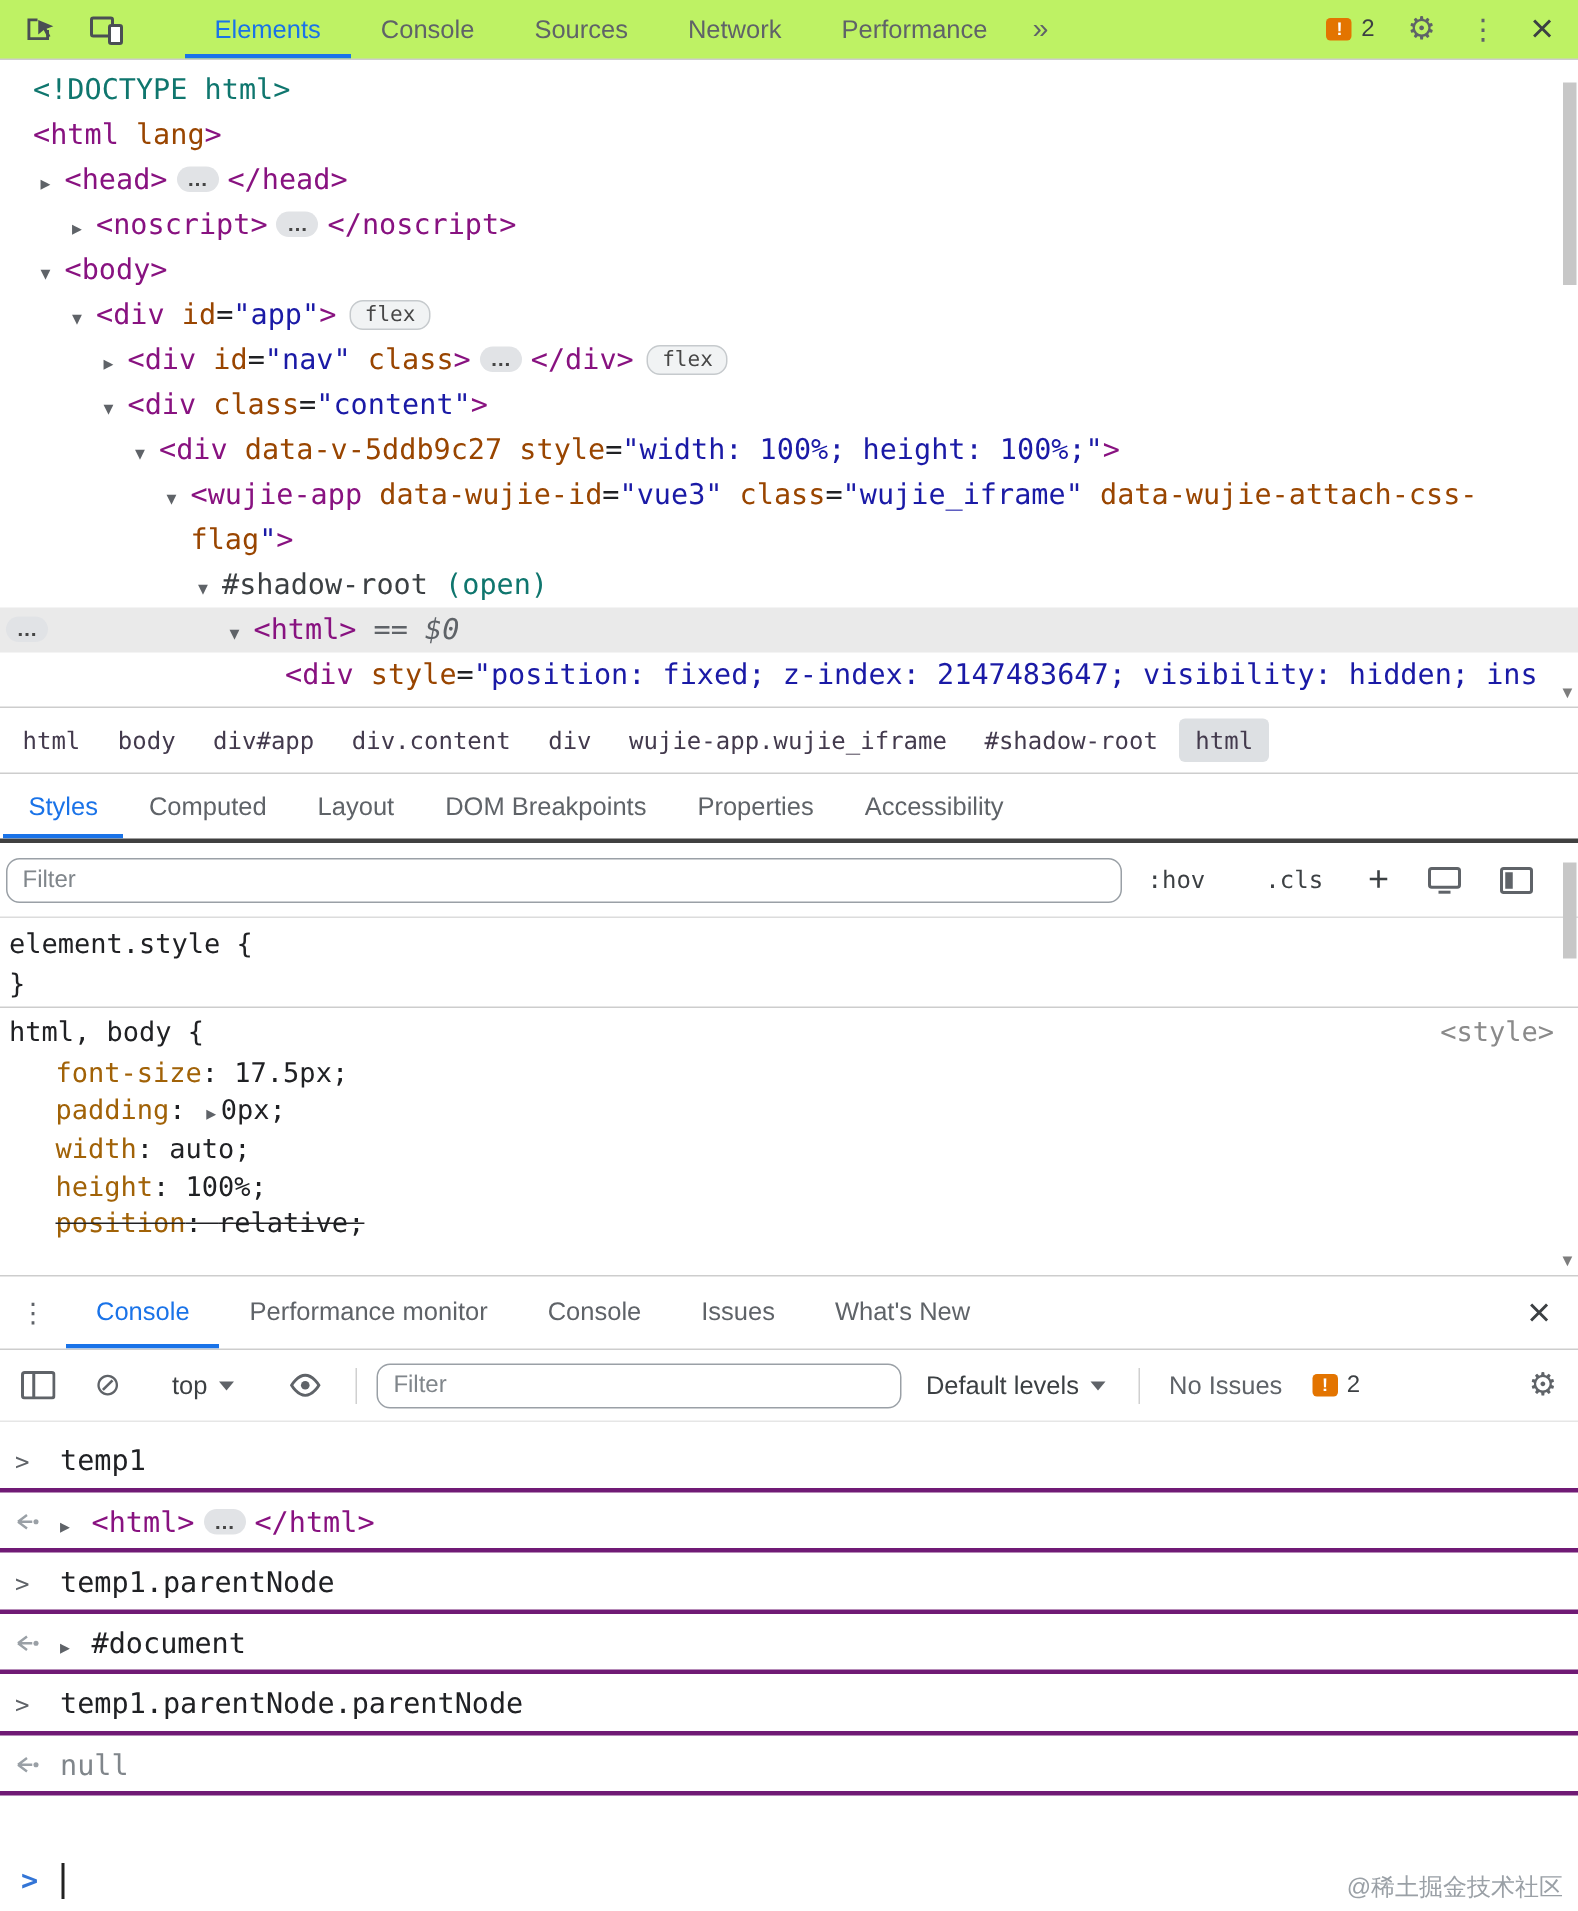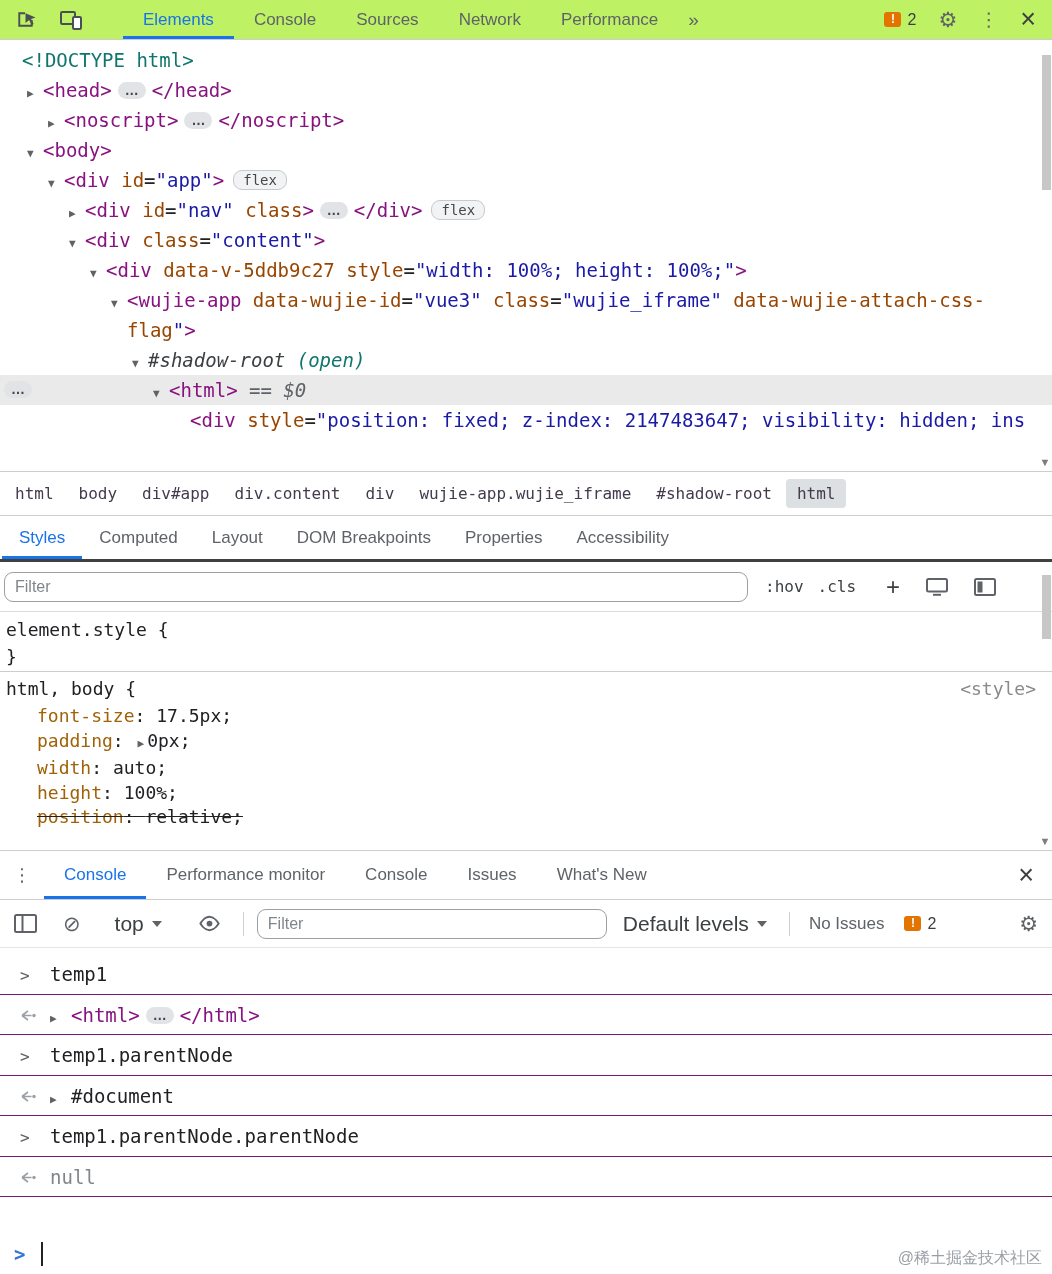--- a/index.html
+++ b/index.html
@@ -52,21 +52,21 @@
   .s-tab{padding:0 17px;display:flex;align-items:center;font-size:17px;color:#5f6368;white-space:nowrap;cursor:pointer}
   .s-tab.active{color:#1a73e8;box-shadow:inset 0 -3px 0 #1a73e8}
 
   
   .styles-body{position:relative;flex:0 0 288px;height:288px;overflow:hidden}
   .filter-row{height:50px;display:flex;align-items:center;padding:0 4px;border-bottom:1px solid #dcdcdc}
   .filter-input{width:744px;height:30px;border:1px solid #9aa0a6;border-radius:9px;padding:0 10px;font-size:16px;
     color:#202124;outline:none;font-family:"Liberation Sans",sans-serif;background:#fff}
   .filter-input::placeholder{color:#80868b}
   .tool-text{font-family:"DejaVu Sans Mono",monospace;font-size:16px;color:#3c4043;cursor:pointer}
-  .hov-btn{margin-left:17px}.cls-btn{margin-left:14px}
+  .hov-btn{margin-left:17px}.cls-btn{margin-left:40px}
   .plus-btn{margin-left:30px;font-size:24px;color:#3c4043;cursor:pointer;line-height:1}
   .frow-icon{margin-left:26px;display:inline-flex;cursor:pointer}
   .elem-style{height:60px;border-bottom:1px solid #cdcdcd;font-family:"DejaVu Sans Mono",monospace;font-size:18px;
     padding:4px 6px 0;line-height:27px;color:#202124}
   .rule{height:178px;font-family:"DejaVu Sans Mono",monospace;font-size:18px;padding:2px 0 0 6px;overflow:hidden}
   .rule-head{line-height:30px;display:flex;color:#202124}
   .rule-origin{margin-left:auto;color:#8a8a8a;padding-right:16px;cursor:pointer}
   .decl{line-height:24.5px;padding-left:31px;color:#202124;white-space:nowrap;cursor:default}
   .decl .prop{color:#a16207}
   .decl.overridden{text-decoration:line-through}
@@ -75,33 +75,33 @@
   .styles-down{position:absolute;right:1px;bottom:3px;width:12px;font-size:11px;color:#7d7d7d;text-align:center;font-family:"Liberation Sans",sans-serif}
 
   
   .drawer{flex:1;display:flex;flex-direction:column;border-top:1px solid #cdcdcd;overflow:hidden;position:relative}
   .drawer-header{height:49px;flex:0 0 49px;display:flex;align-items:stretch;border-bottom:1px solid #cdcdcd}
   .dh-kebab{width:44px;display:flex;align-items:center;justify-content:center;font-size:18px;color:#5f6368;cursor:pointer}
   .dh-close{margin-left:auto;display:flex;align-items:center;padding-right:18px}
   .drawer-toolbar{height:48px;flex:0 0 48px;display:flex;align-items:center;border-bottom:1px solid #e6e6e6;padding:0 14px;overflow:hidden}
   .ct-icon{display:inline-flex;align-items:center;cursor:pointer}
   .ct-clear{margin-left:26px;font-size:21px;color:#5f6368;cursor:pointer;line-height:1}
-  .ct-drop{margin-left:34px;display:flex;align-items:center;gap:8px;font-size:21px;color:#3c4043;cursor:pointer}
+  .ct-drop{margin-left:34px;display:flex;align-items:center;gap:8px;font-size:17px;color:#3c4043;cursor:pointer}
   .caret{width:0;height:0;border-left:5px solid transparent;border-right:5px solid transparent;border-top:6px solid #5f6368;display:inline-block}
   .ct-eye{margin-left:36px}
   .ct-sep{width:1px;height:24px;background:#d0d0d0;margin-left:22px}
   .console-filter{margin-left:13px;width:350px;height:30px;border:1px solid #9aa0a6;border-radius:9px;padding:0 10px;
     font-size:16px;color:#202124;outline:none;font-family:"Liberation Sans",sans-serif}
   .console-filter::placeholder{color:#80868b}
   .ct-levels{margin-left:16px}
   .ct-noissues{margin-left:19px;font-size:17px;color:#5f6368;cursor:pointer}
   .ct-issuecount{margin-left:20px;display:flex;align-items:center;gap:6px;font-size:16px;color:#3c4043;cursor:pointer}
   .ct-gear{margin-left:auto}
   .messages{flex:1;font-family:"DejaVu Sans Mono",monospace;font-size:19px;padding-top:6px;overflow:hidden}
-  .msg{height:40.5px;line-height:40.5px;border-bottom:1px solid #701a75;padding-left:20px;white-space:nowrap;overflow:hidden}
+  .msg{height:40.5px;line-height:40.5px;border-bottom:3px solid #701a75;padding-left:10px;white-space:nowrap;overflow:hidden}
   .mark{display:inline-block;width:30px;color:#5f6368;font-size:16px}
   .msg-twisty{display:inline-block;width:15px;margin-right:6px;font-size:11px;color:#5f6368;cursor:pointer}
   .prompt{height:40px;display:flex;align-items:center;padding-left:14px;font-family:"DejaVu Sans Mono",monospace;font-size:19px}
   .prompt-chev{color:#3375d6;font-weight:bold}
   .caret-bar{width:1.5px;height:24px;background:#222;margin-left:16px}
   .watermark{position:absolute;right:10px;bottom:5px;font-size:16px;color:#9aa0a6;font-family:"Liberation Sans",sans-serif}
 </style>
 </head>
 <body>
 
@@ -137,30 +137,31 @@
       </span>
       <span class="gear">⚙</span>
       <span class="kebab">⋮</span>
       <span class="close-x">×</span>
     </div>
   </div>
 
   <div class="elements-panel">
     <div>
         <div class="tree-line" style="padding-left: 6px;"><span class="twisty"></span><span class="tk-gray">&lt;!DOCTYPE html&gt;</span></div>
+        <div class="tree-line" style="padding-left: 6px;"><span class="twisty"></span><span class="tk-tag">&lt;html</span><span class="tk-attr"> lang</span><span class="tk-tag">&gt;</span></div>
         <div class="tree-line" style="padding-left: 27px;"><span class="twisty">▶</span><span class="tk-tag">&lt;head&gt;</span><span class="badge-dots">…</span><span class="tk-tag">&lt;/head&gt;</span></div>
         <div class="tree-line" style="padding-left: 48px;"><span class="twisty">▶</span><span class="tk-tag">&lt;noscript&gt;</span><span class="badge-dots">…</span><span class="tk-tag">&lt;/noscript&gt;</span></div>
         <div class="tree-line" style="padding-left: 27px;"><span class="twisty">▼</span><span class="tk-tag">&lt;body&gt;</span></div>
         <div class="tree-line" style="padding-left: 48px;"><span class="twisty">▼</span><span class="tk-tag">&lt;div</span><span class="tk-attr"> id</span><span class="tk-punct">=</span><span class="tk-str">"app"</span><span class="tk-tag">&gt;</span><span class="badge-flex">flex</span></div>
         <div class="tree-line" style="padding-left: 69px;"><span class="twisty">▶</span><span class="tk-tag">&lt;div</span><span class="tk-attr"> id</span><span class="tk-punct">=</span><span class="tk-str">"nav"</span><span class="tk-attr"> class</span><span class="tk-tag">&gt;</span><span class="badge-dots">…</span><span class="tk-tag">&lt;/div&gt;</span><span class="badge-flex">flex</span></div>
         <div class="tree-line" style="padding-left: 69px;"><span class="twisty">▼</span><span class="tk-tag">&lt;div</span><span class="tk-attr"> class</span><span class="tk-punct">=</span><span class="tk-str">"content"</span><span class="tk-tag">&gt;</span></div>
         <div class="tree-line" style="padding-left: 90px;"><span class="twisty">▼</span><span class="tk-tag">&lt;div</span><span class="tk-attr"> data-v-5ddb9c27</span><span class="tk-attr"> style</span><span class="tk-punct">=</span><span class="tk-str">"width: 100%; height: 100%;"</span><span class="tk-tag">&gt;</span></div>
         <div class="tree-line" style="padding-left: 111px;"><span class="twisty">▼</span><span class="tk-tag">&lt;wujie-app</span><span class="tk-attr"> data-wujie-id</span><span class="tk-punct">=</span><span class="tk-str">"vue3"</span><span class="tk-attr"> class</span><span class="tk-punct">=</span><span class="tk-str">"wujie_iframe"</span><span class="tk-attr"> data-wujie-attach-css-</span></div>
         <div class="tree-line" style="padding-left: 111px;"><span class="twisty"></span><span class="tk-attr">flag</span><span class="tk-str">"</span><span class="tk-tag">&gt;</span></div>
-        <div class="tree-line" style="padding-left: 132px; font-style: italic;"><span class="twisty">▼</span><span class="tk-shadow">#shadow-root</span><span class="tk-gray"> (open)</span></div>
+        <div class="tree-line" style="padding-left: 132px;"><span class="twisty">▼</span><span class="tk-shadow">#shadow-root</span><span class="tk-gray"> (open)</span></div>
         <div class="tree-line selected" style="padding-left: 153px;"><span class="badge-dots gutter-dots">…</span><span class="twisty">▼</span><span class="tk-tag">&lt;html&gt;</span><span class="tk-eq"> == </span><span class="tk-dollar">$0</span></div>
         <div class="tree-line" style="padding-left: 174px;"><span class="twisty"></span><span class="tk-tag">&lt;div</span><span class="tk-attr"> style</span><span class="tk-punct">=</span><span class="tk-str">"position: fixed; z-index: 2147483647; visibility: hidden; ins</span></div>
       </div>
     <div class="vsb-thumb"></div>
     <div class="vsb-down">▼</div>
   </div>
 
   <div class="crumbs">
       <div class="crumb">html</div>
       <div class="crumb">body</div>

